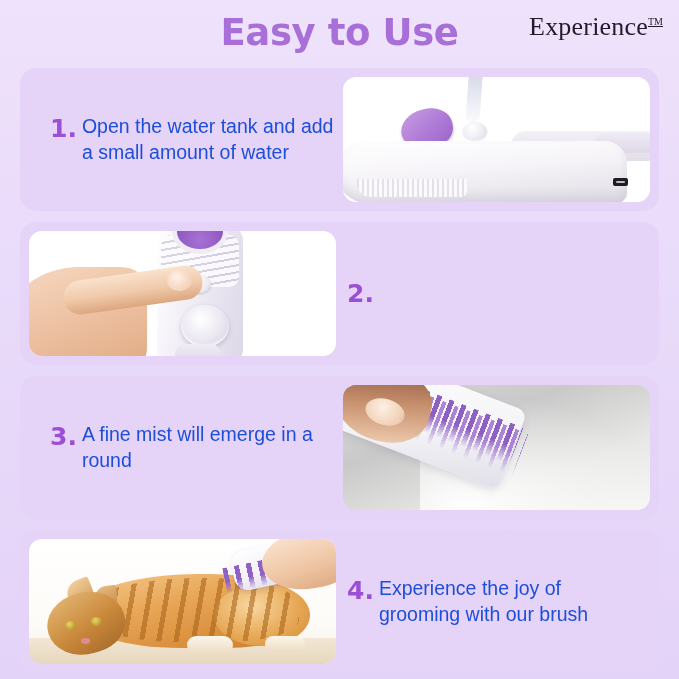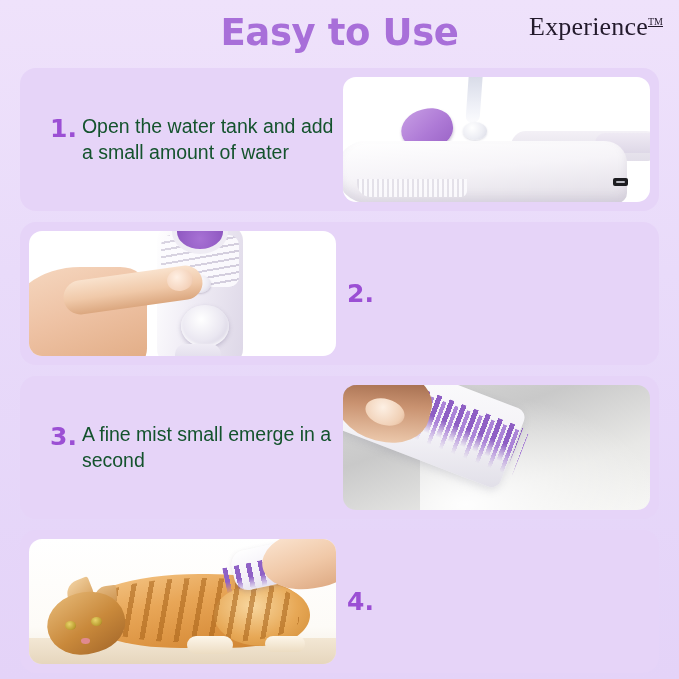--- a/index.html
+++ b/index.html
@@ -95,21 +95,21 @@
     font-size: 25px;
     font-weight: bold;
     color: #9b4fd4;
     line-height: 1.18;
     flex: 0 0 auto;
     white-space: nowrap;
   }
 
   .step-text {
     font-size: 19.5px;
-    color: #14532d;
+    color: #1d4ed8;
     line-height: 1.32;
     max-width: 252px;
   }
 
   
   .img-pane {
     position: absolute;
     top: 9px;
     width: 307px;
     height: 125px;
@@ -491,21 +491,21 @@
       <div class="step-line">
         <span class="step-num">2.</span>
       </div>
     </div>
   </div>
 
   <div class="row row-3">
     <div class="text-pane left">
       <div class="step-line">
         <span class="step-num">3.</span>
-        <span class="step-text">A fine mist small emerge in a second</span>
+        <span class="step-text">A fine mist will emerge in a round</span>
       </div>
     </div>
     <div class="img-pane right p3">
       <div class="mist"></div>
       <div class="head"></div>
       <div class="bristles"></div>
       <div class="bristles2"></div>
       <div class="thumb"></div>
       <div class="thumbnail-sh"></div>
     </div>
@@ -526,17 +526,18 @@
       <div class="eye-r"></div>
       <div class="nose"></div>
       <div class="brush-handle"></div>
       <div class="brush"></div>
       <div class="brush-teeth"></div>
       <div class="brush-hand"></div>
     </div>
     <div class="text-pane right">
       <div class="step-line">
         <span class="step-num">4.</span>
+        <span class="step-text">Experience the joy of grooming with our brush</span>
       </div>
     </div>
   </div>
 
 </div>
 
 </body></html>

